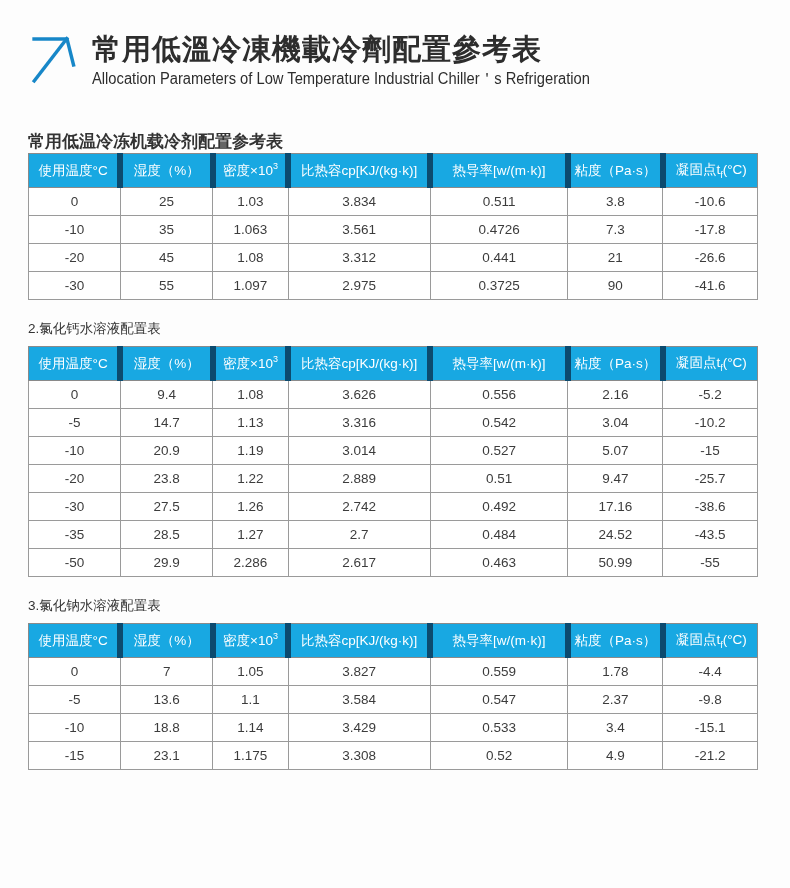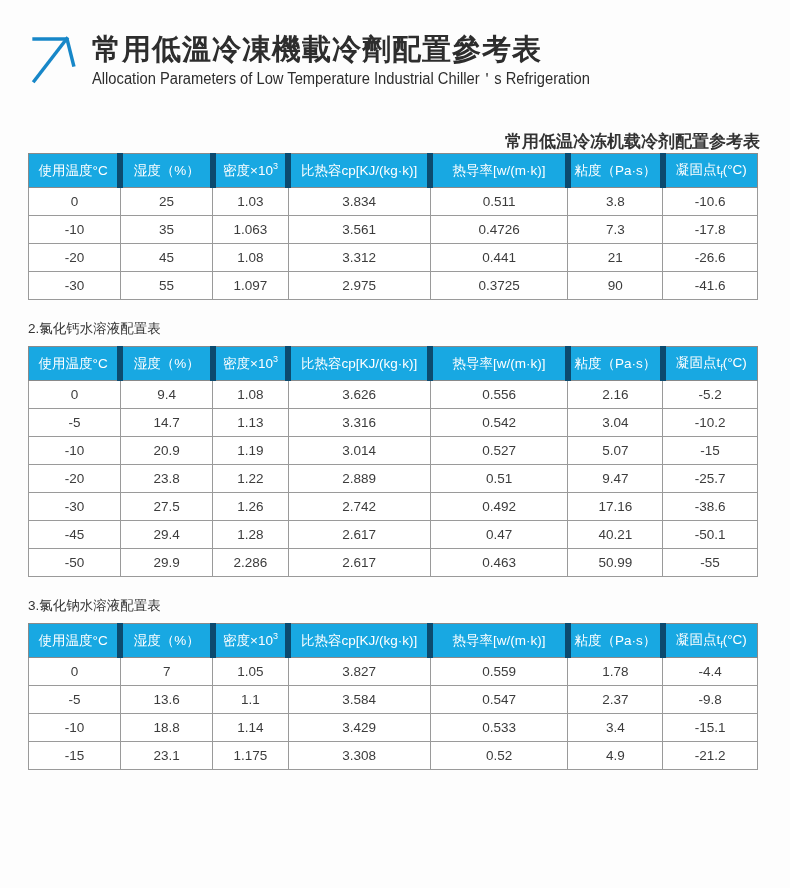--- a/index.html
+++ b/index.html
@@ -20,21 +20,21 @@
   .brand-title {
     font-size:29px; font-weight:bold; color:#2d2d2d; letter-spacing:1px;
   }
   .brand-subtitle {
     font-size:16px; color:#2d2d2d; margin-top:3px;
     transform:scaleX(0.92); transform-origin:left; white-space:nowrap;
   }
 
   
   .doc-title {
-    text-align:right; font-size:17px; font-weight:600; color:#333;
+    text-align:left; font-size:17px; font-weight:600; color:#333;
     margin-top:42px;
   }
   .section-label {
     font-size:13.5px; color:#333; margin:20px 0 8px 0;
   }
   table.param-table {
     width:730px; border-collapse:collapse; table-layout:fixed;
     border:1px solid #8a8a8a;
   }
   table.param-table th {
@@ -196,27 +196,27 @@
           <tr>
             <td>-30</td>
             <td>27.5</td>
             <td>1.26</td>
             <td>2.742</td>
             <td>0.492</td>
             <td>17.16</td>
             <td>-38.6</td>
           </tr>
           <tr>
-            <td>-45</td>
-            <td>29.4</td>
-            <td>1.28</td>
-            <td>2.617</td>
-            <td>0.47</td>
-            <td>40.21</td>
-            <td>-50.1</td>
+            <td>-35</td>
+            <td>28.5</td>
+            <td>1.27</td>
+            <td>2.7</td>
+            <td>0.484</td>
+            <td>24.52</td>
+            <td>-43.5</td>
           </tr>
           <tr>
             <td>-50</td>
             <td>29.9</td>
             <td>2.286</td>
             <td>2.617</td>
             <td>0.463</td>
             <td>50.99</td>
             <td>-55</td>
           </tr>

